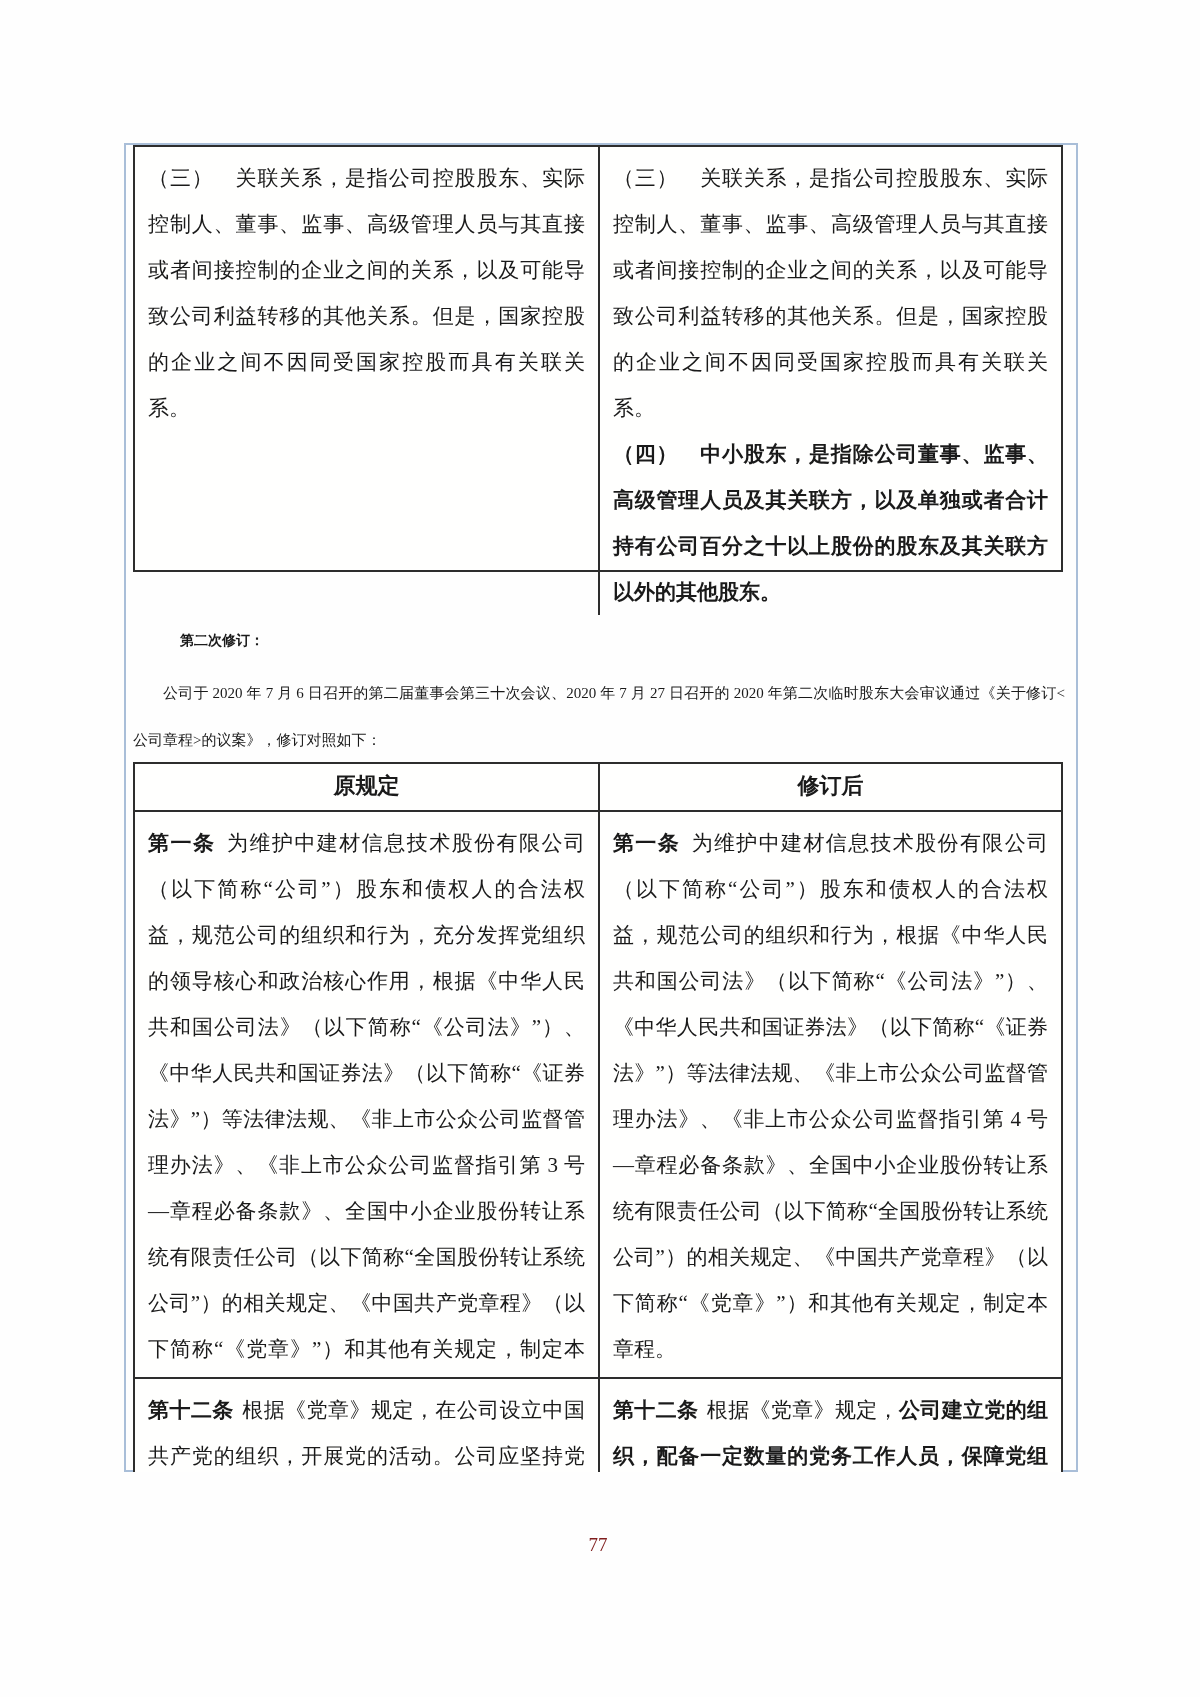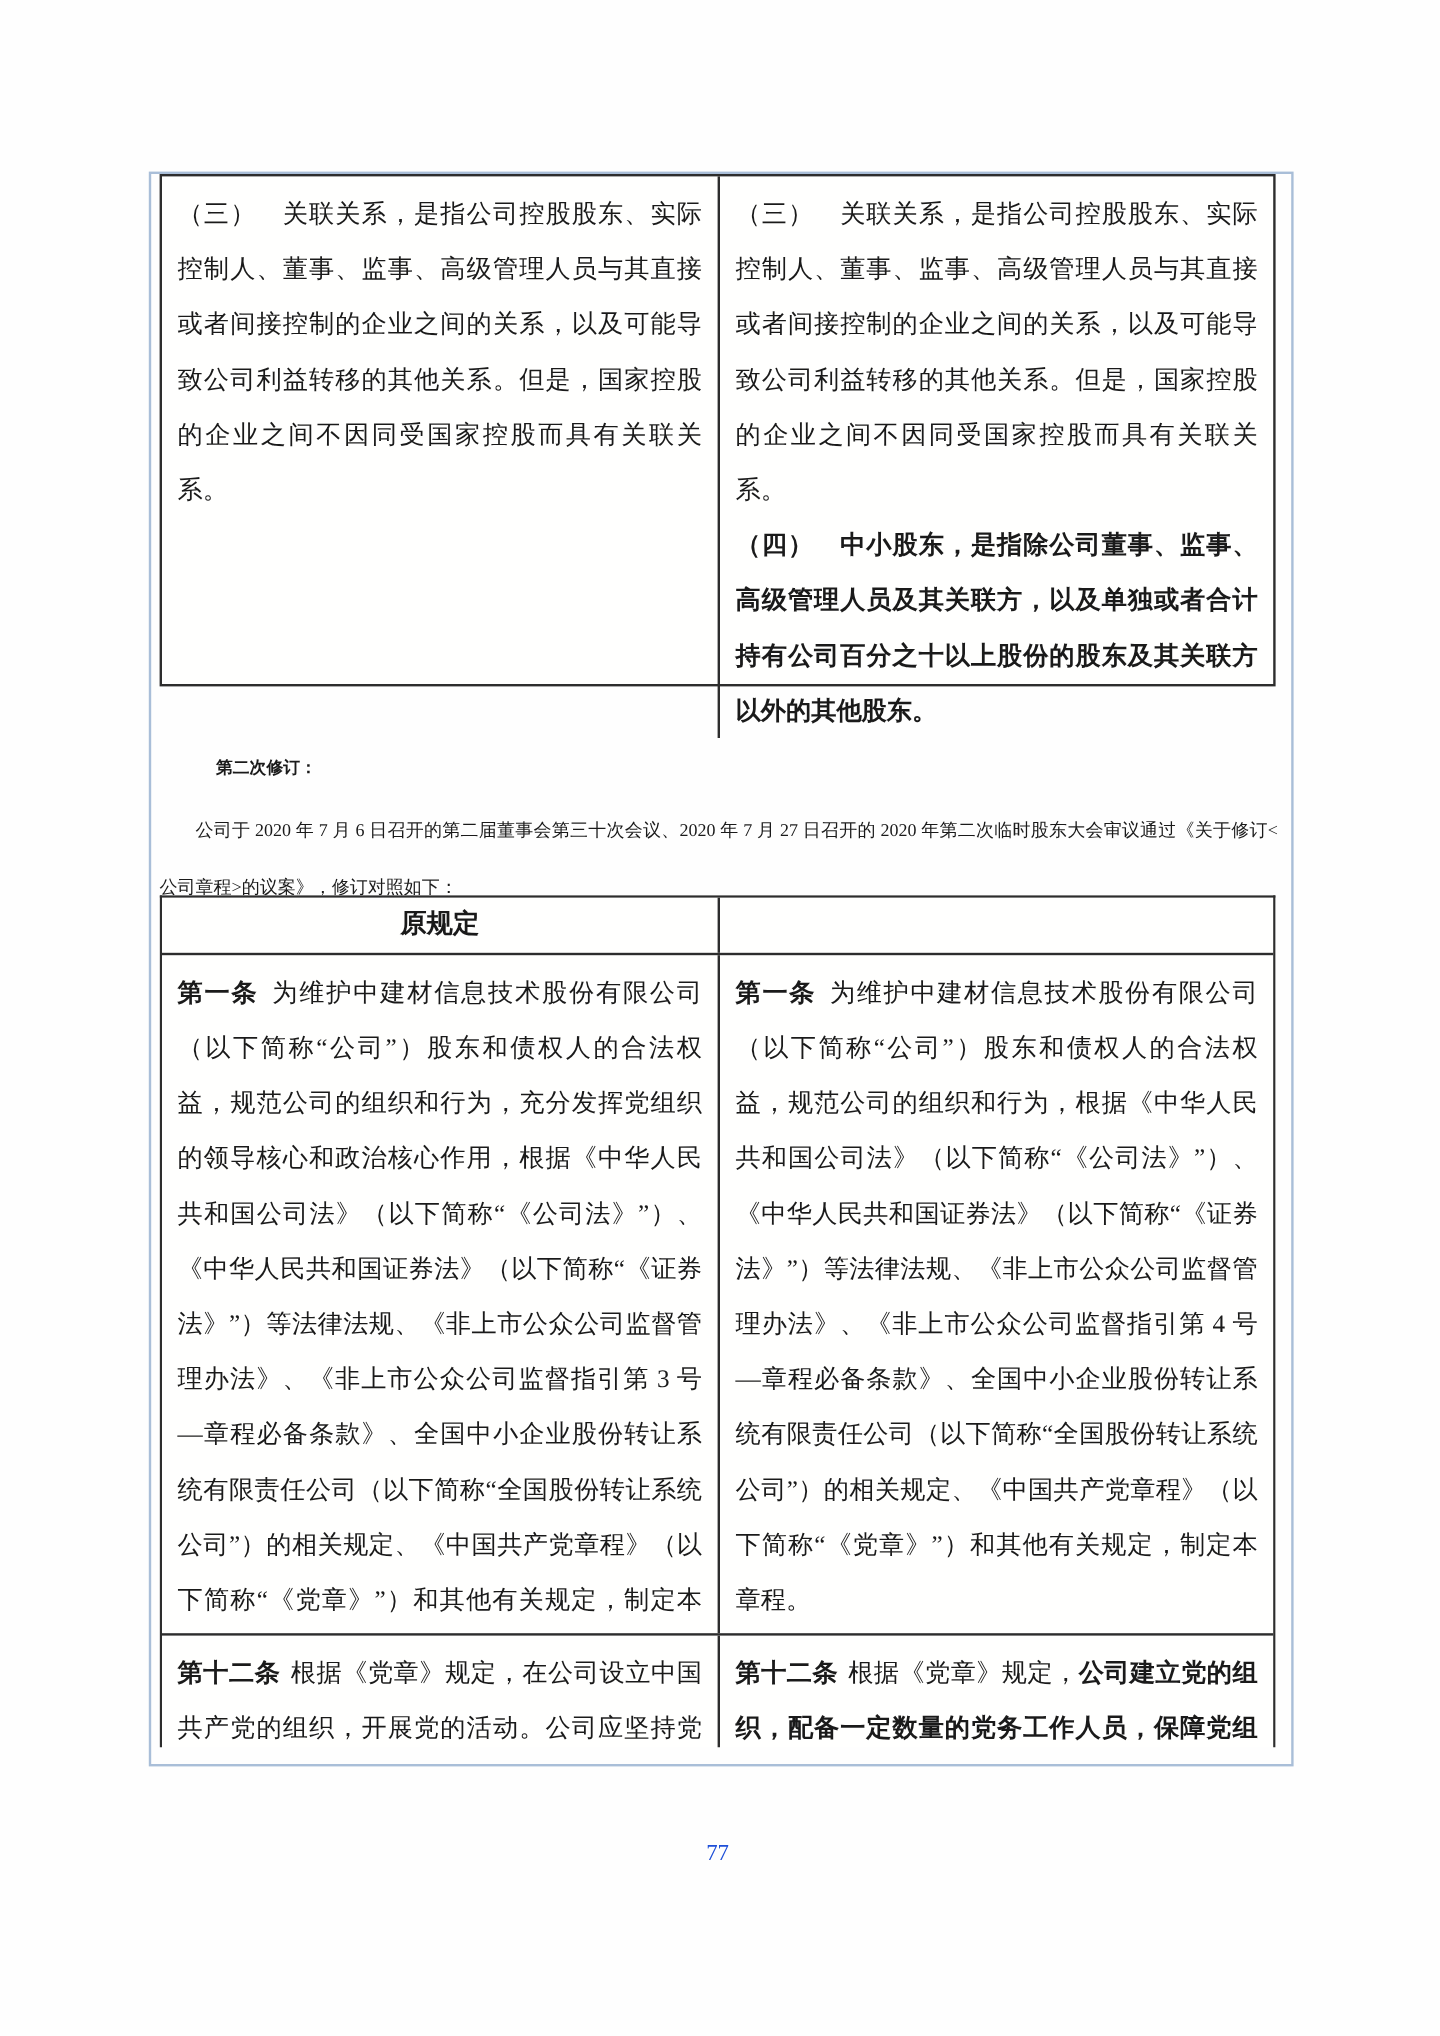--- a/index.html
+++ b/index.html
@@ -64,21 +64,21 @@
     font-size: 15px;
     line-height: 47px;
     text-align: justify;
     text-justify: inter-ideograph;
     text-indent: 2em;
   }
 
   
   .rev-wrap {
     position: absolute;
-    left: 133px; top: 746px;
+    left: 133px; top: 762px;
     width: 930px; height: 710px;
     overflow: hidden;
   }
   .rev-table {
     position: static;
     left: 0;
     width: 930px;
     border: 2px solid #2d2d2d;
     border-bottom: none;
     background: #fffffe;
@@ -95,21 +95,21 @@
   .hcell.c-right { flex: 1; }
   .row-1 { height: 567px; border-bottom: 2px solid #2d2d2d; }
   .row-2 { height: 106px; }
 
   .page-number {
     position: absolute;
     left: 133px; top: 1534px;
     width: 930px;
     text-align: center;
     font-size: 19px;
-    color: #1d4ed8;
+    color: #7f1d1d;
   }
 </style>
 </head>
 <body>
 
 <div class="page">
 
   <div class="content-frame"></div>
 
   <div class="tbl top-table">
@@ -126,20 +126,21 @@
 
   <div class="section-heading">第二次修订：</div>
 
   <div class="intro">公司于 2020 年 7 月 6 日召开的第二届董事会第三十次会议、2020 年 7 月 27 日召开的 2020 年第二次临时股东大会审议通过《关于修订&lt;公司章程&gt;的议案》，修订对照如下：</div>
 
   <div class="rev-wrap">
     <div class="tbl rev-table">
 
       <div class="hrow">
         <div class="hcell c-left">原规定</div>
+        <div class="hcell c-right">修订后</div>
       </div>
 
       <div class="trow row-1">
         <div class="tcell c-left">
           <p><span class="term">第一条</span><span>为维护中建材信息技术股份有限公司（以下简称“公司”）股东和债权人的合法权益，规范公司的组织和行为，充分发挥党组织的领导核心和政治核心作用，根据《中华人民共和国公司法》（以下简称“《公司法》”）、《中华人民共和国证券法》（以下简称“《证券法》”）等法律法规、《非上市公众公司监督管理办法》、《非上市公众公司监督指引第 3 号—章程必备条款》、全国中小企业股份转让系统有限责任公司（以下简称“全国股份转让系统公司”）的相关规定、《中国共产党章程》（以下简称“《党章》”）和其他有关规定，制定本章程。</span></p>
         </div>
         <div class="tcell c-right">
           <p><span class="term">第一条</span><span>为维护中建材信息技术股份有限公司（以下简称“公司”）股东和债权人的合法权益，规范公司的组织和行为，根据《中华人民共和国公司法》（以下简称“《公司法》”）、《中华人民共和国证券法》（以下简称“《证券法》”）等法律法规、《非上市公众公司监督管理办法》、《非上市公众公司监督指引第 4 号—章程必备条款》、全国中小企业股份转让系统有限责任公司（以下简称“全国股份转让系统公司”）的相关规定、《中国共产党章程》（以下简称“《党章》”）和其他有关规定，制定本章程。</span></p>
         </div>
       </div>

